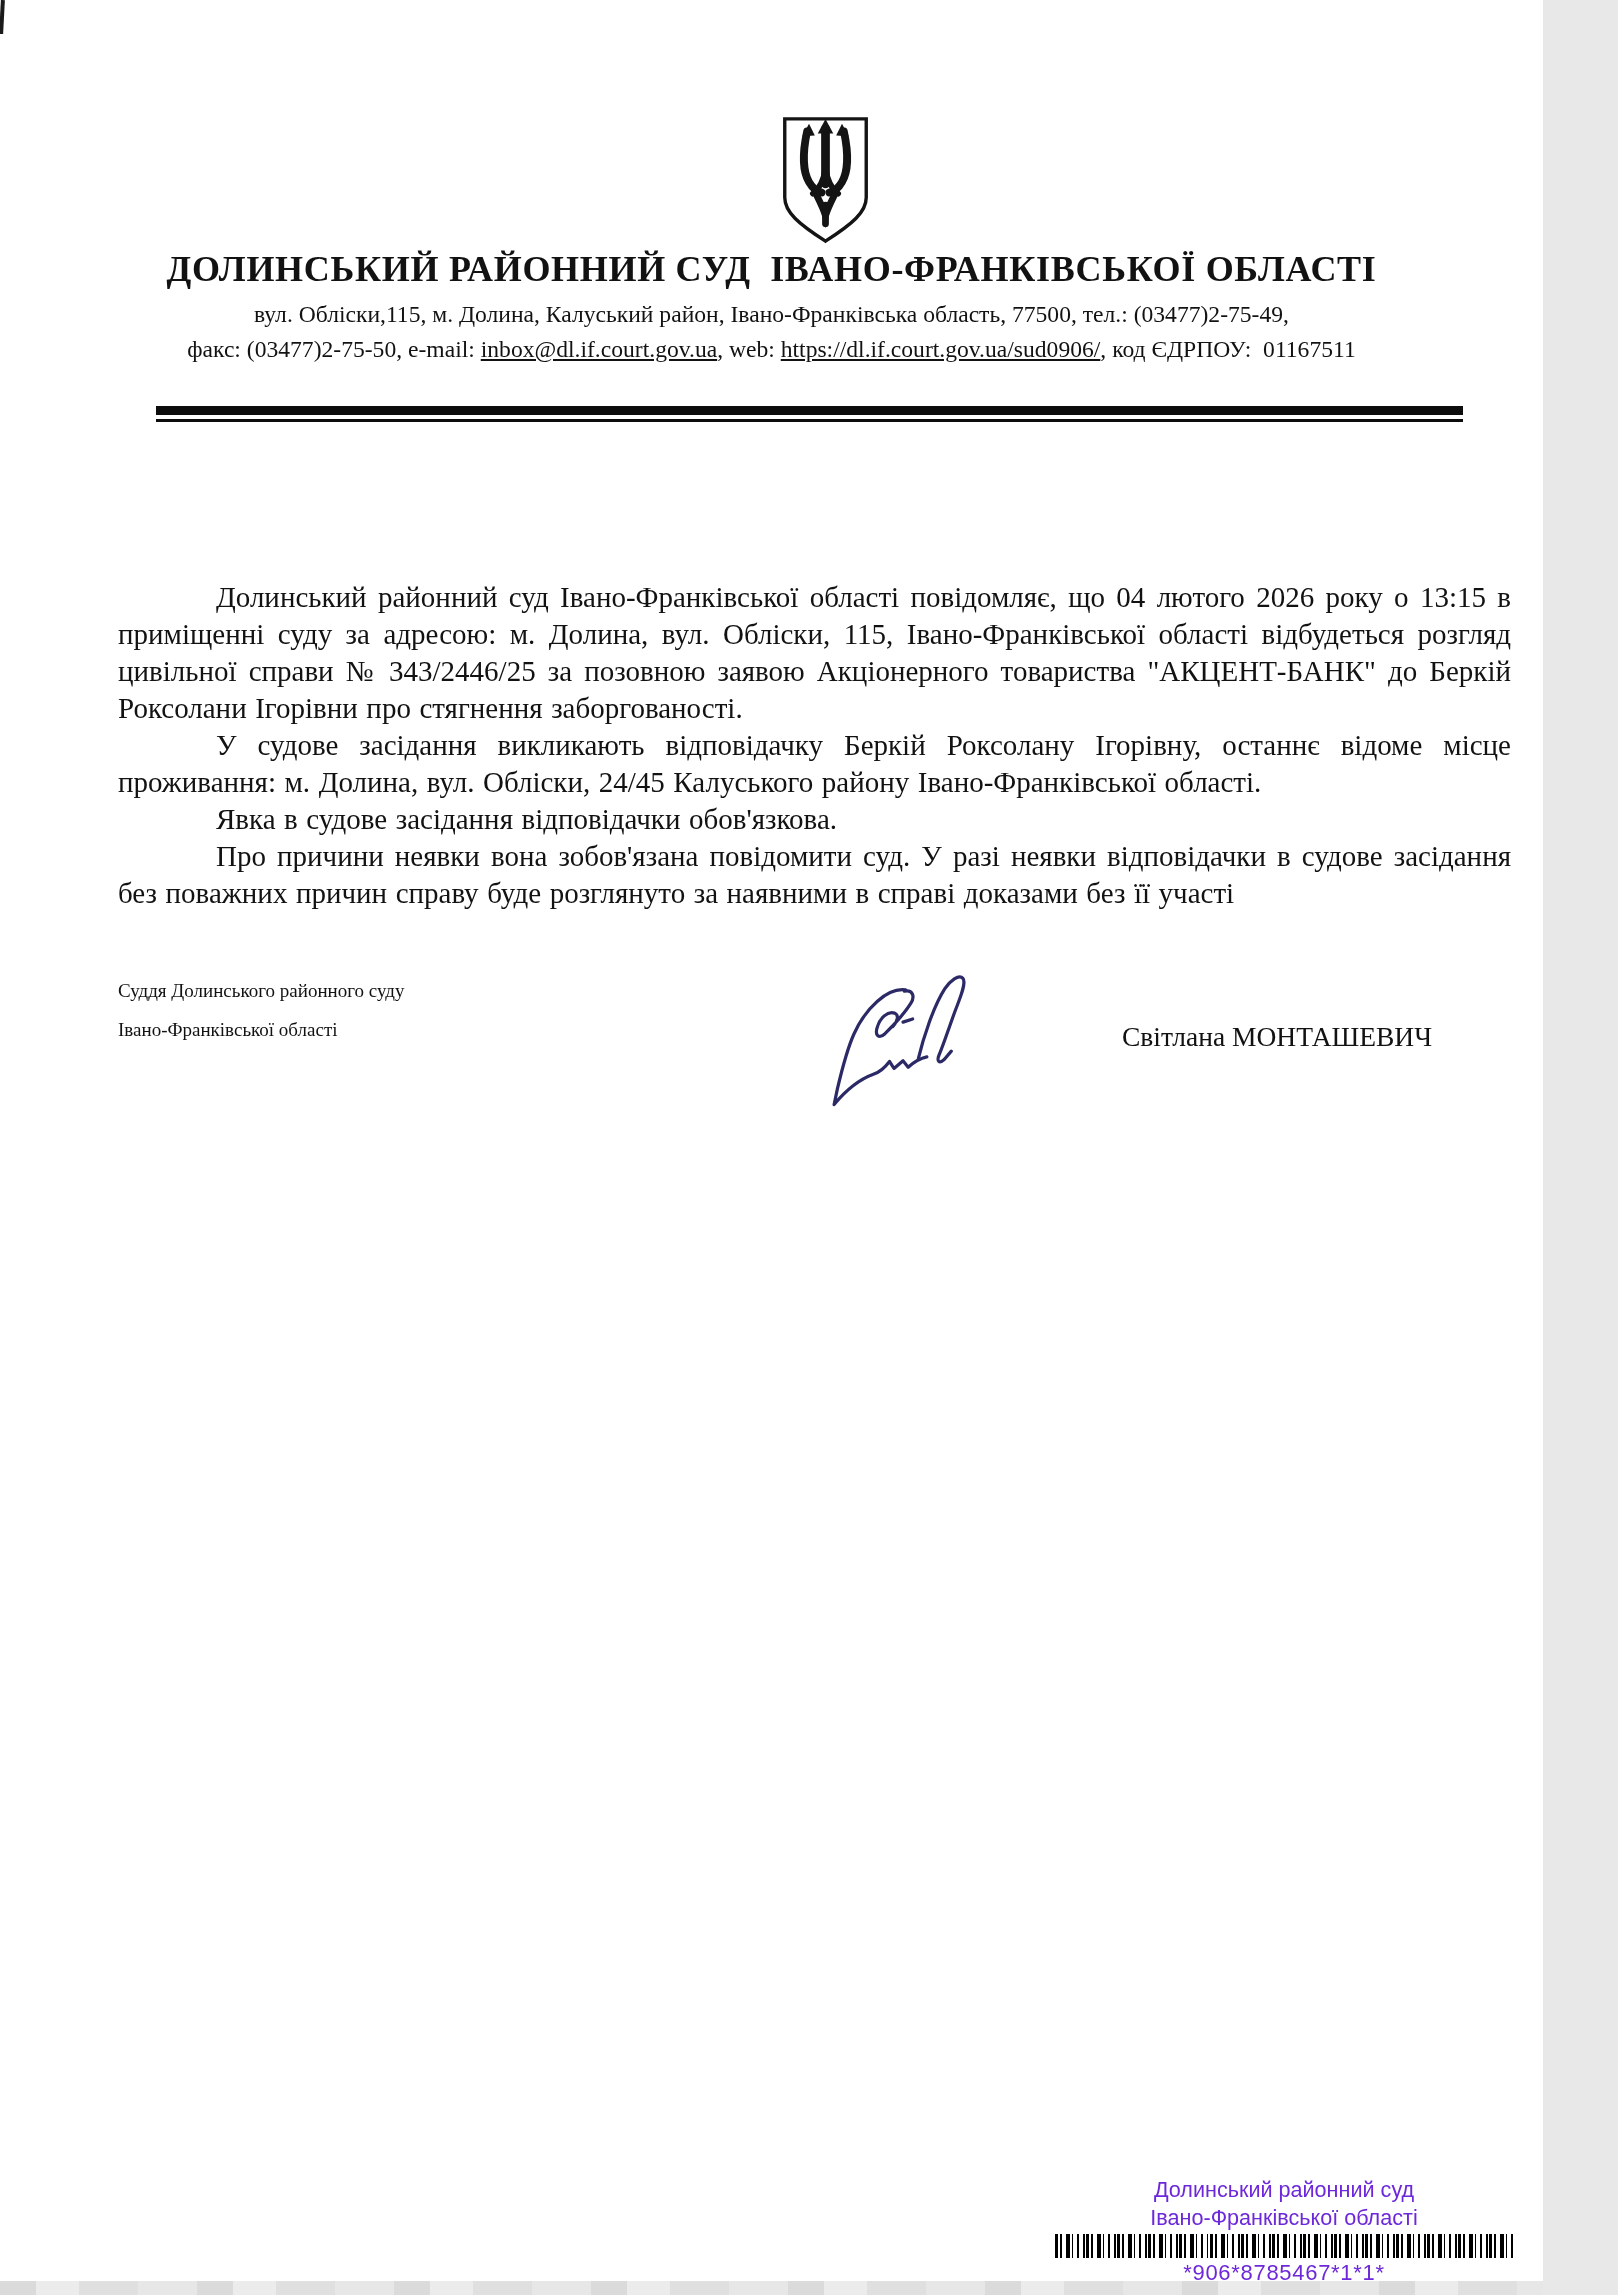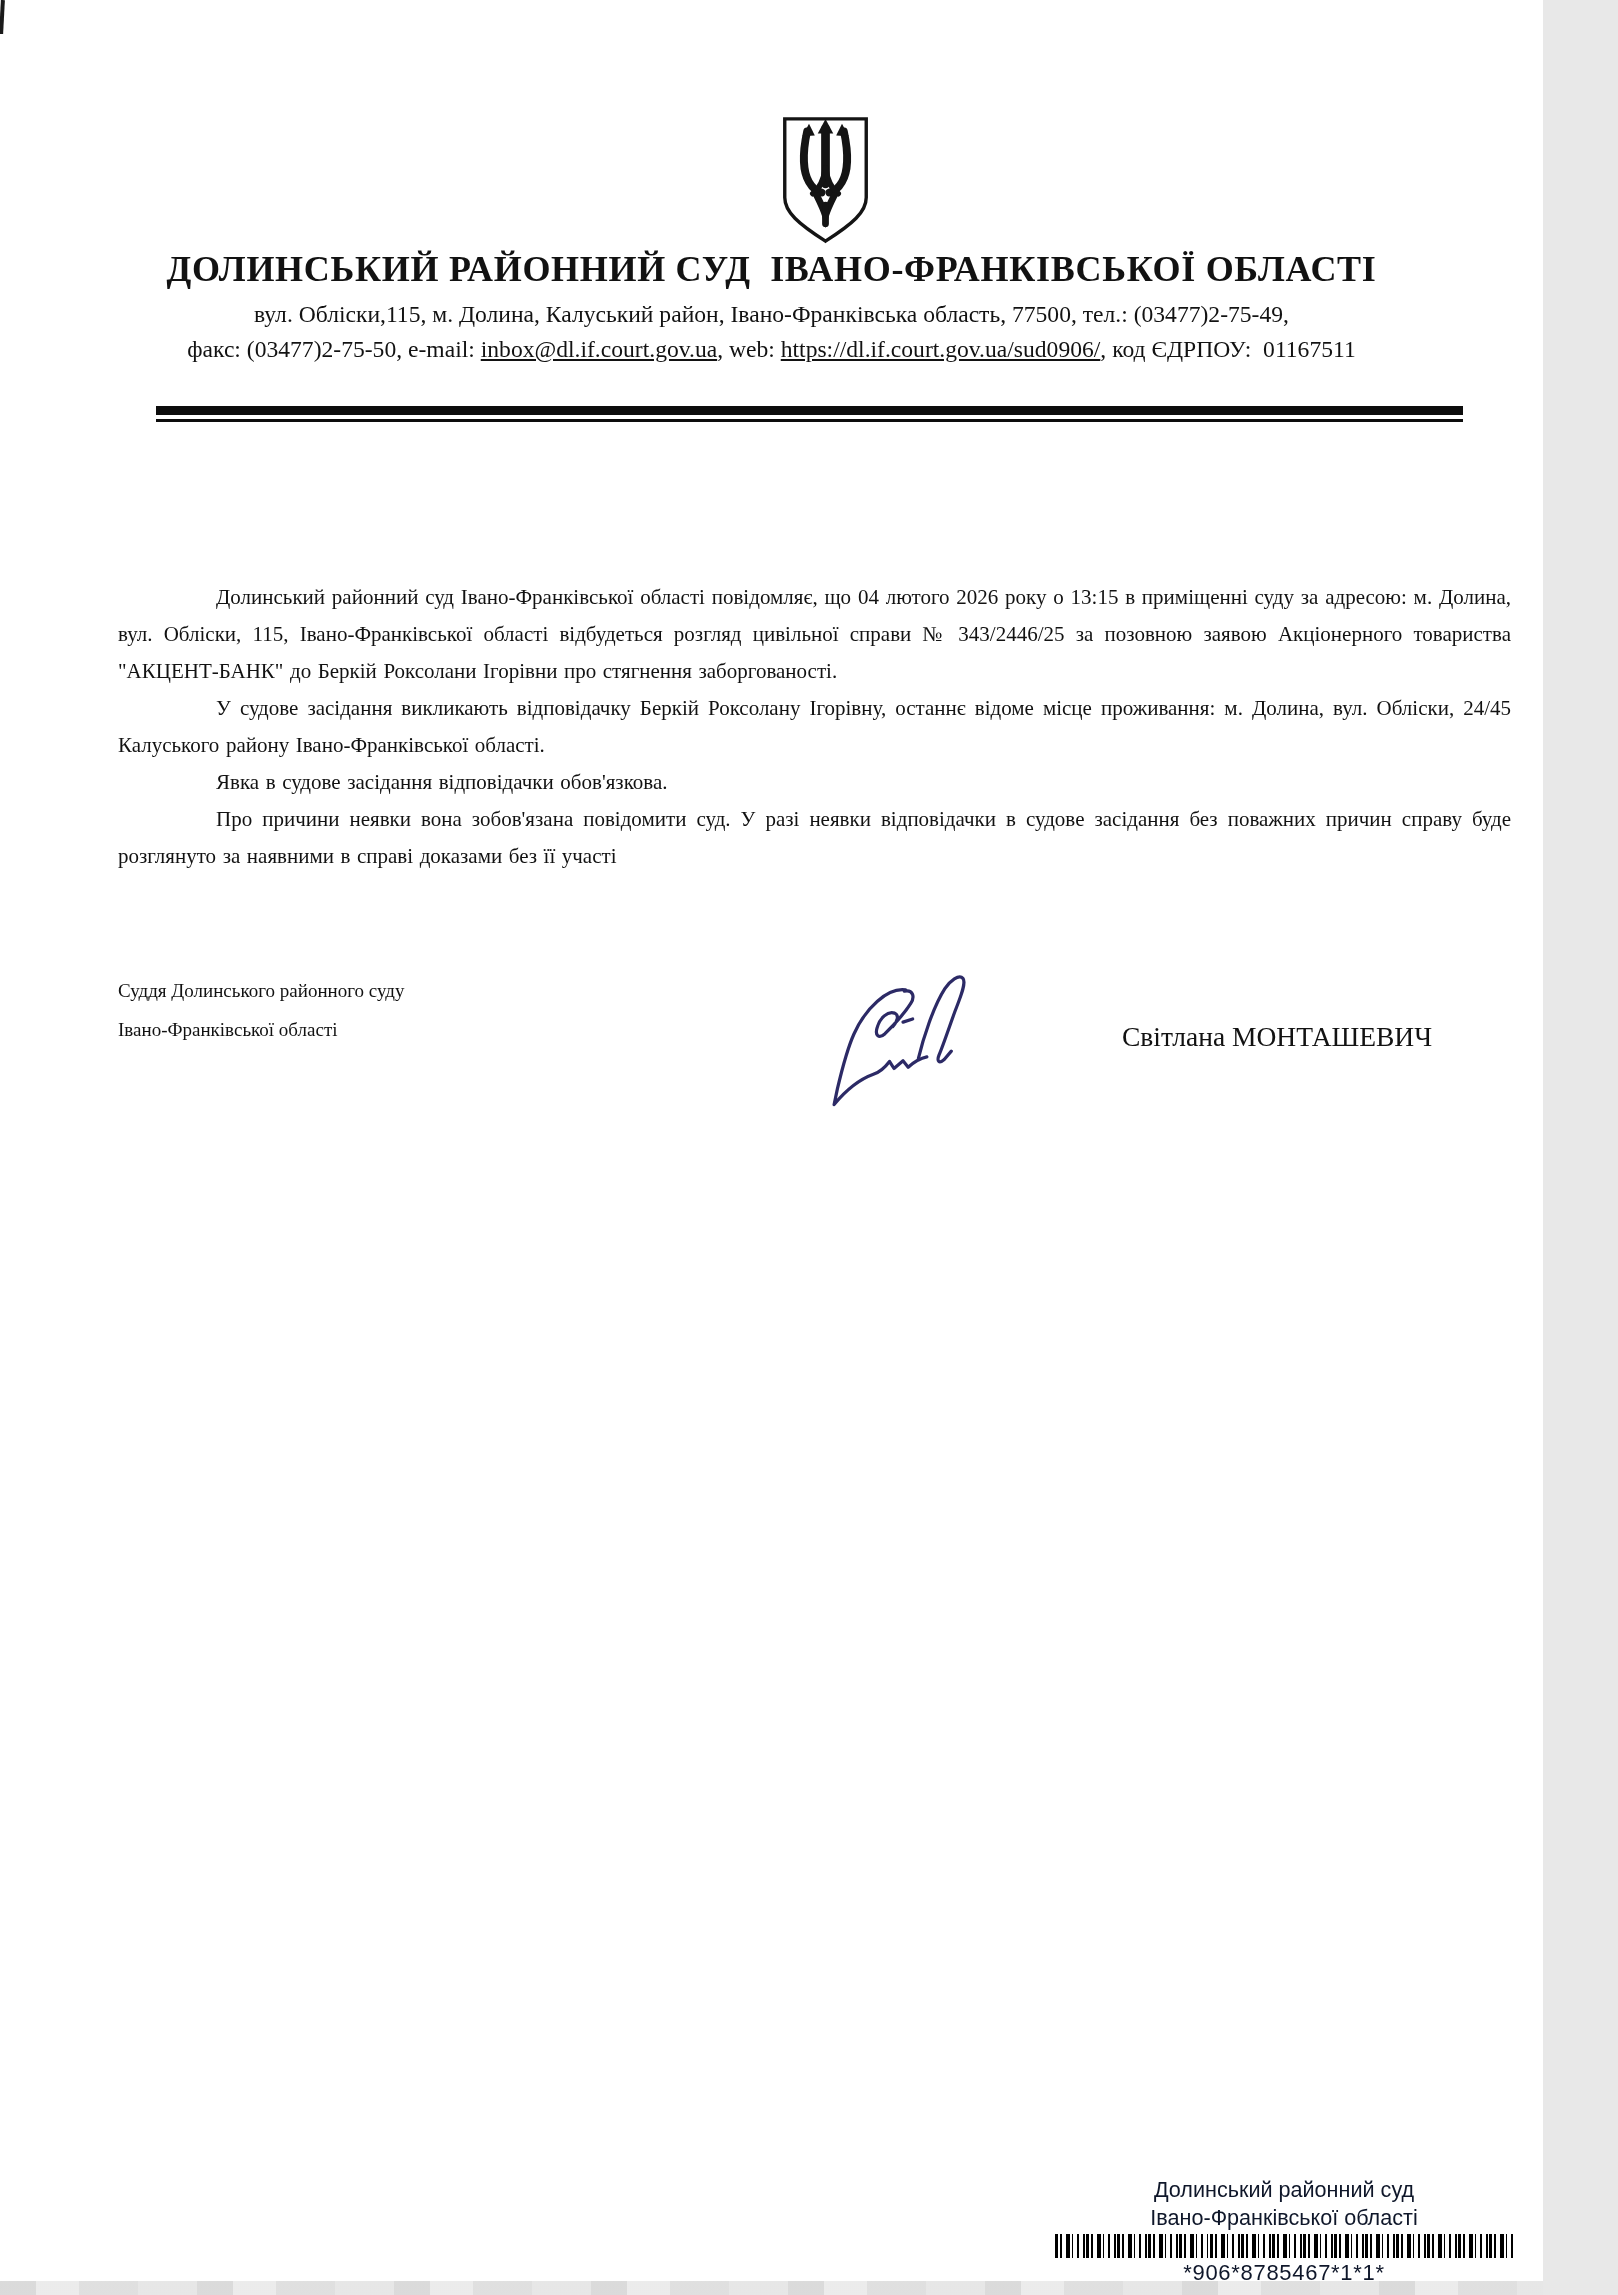--- a/index.html
+++ b/index.html
@@ -41,35 +41,35 @@
   .divider .thick { height:8.5px; background:#0d0d0d; }
   .divider .thin  { height:2.6px;  background:#0d0d0d; margin-top:4.6px; }
   
   .doc-title {
     position:absolute; left:118px; top:473px; width:1393px;
     text-align:center; font-size:28px; line-height:39px;
   }
   
   .doc-body {
     position:absolute; left:118px; top:579px; width:1393px;
-    font-size:21px; line-height:37px; text-align:justify;
+    font-size:29px; line-height:37px; text-align:justify;
   }
   .doc-body p { text-indent:98px; word-spacing:1.3px; }
   
   .judge-title {
     position:absolute; left:118px; top:971px;
     font-size:19px; line-height:39px;
   }
   .signature-svg { position:absolute; left:816px; top:950px; width:156px; height:161px; }
   .judge-name { position:absolute; left:1122px; top:1021px; font-size:27.5px; }
   
   .footer-stamp {
     position:absolute; left:1022px; top:2176px; width:524px;
     text-align:center; font-family:"Liberation Sans", sans-serif;
-    font-size:21.6px; line-height:27.5px; color:#0f172a;
+    font-size:21.6px; line-height:27.5px; color:#6d28d9;
   }
   .barcode {
     width:459px; height:24px; margin:3.3px auto 0;
     background:repeating-linear-gradient(90deg,
       #000 0 2.6px,  transparent 2.6px 5.2px,
       #000 5.2px 6.6px, transparent 6.6px 10.5px,
       #000 10.5px 15px, transparent 15px 17px,
       #000 17px 18.3px, transparent 18.3px 21.6px,
       #000 21.6px 23.6px, transparent 23.6px 28px,
       #000 28px 29.5px, transparent 29.5px 31px);

